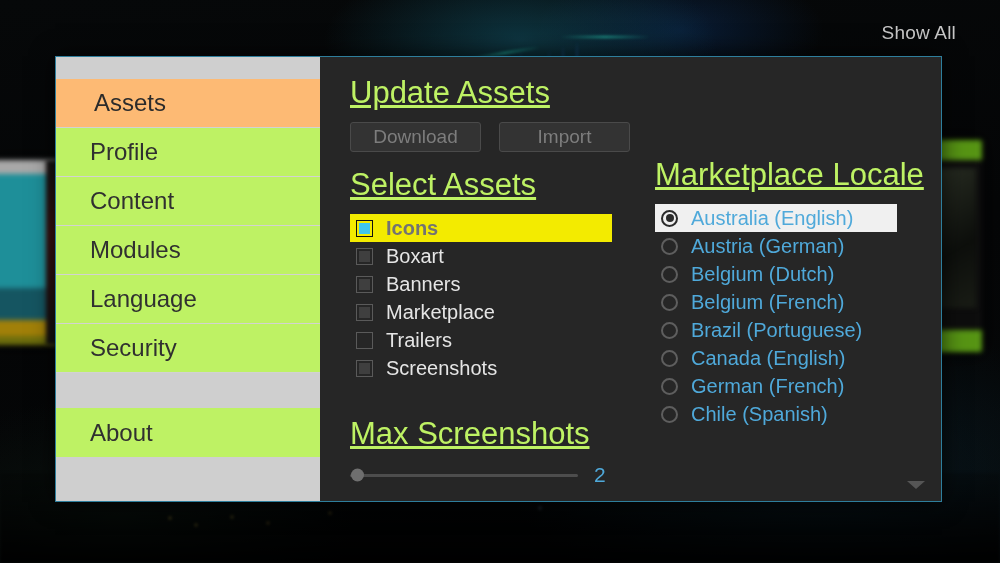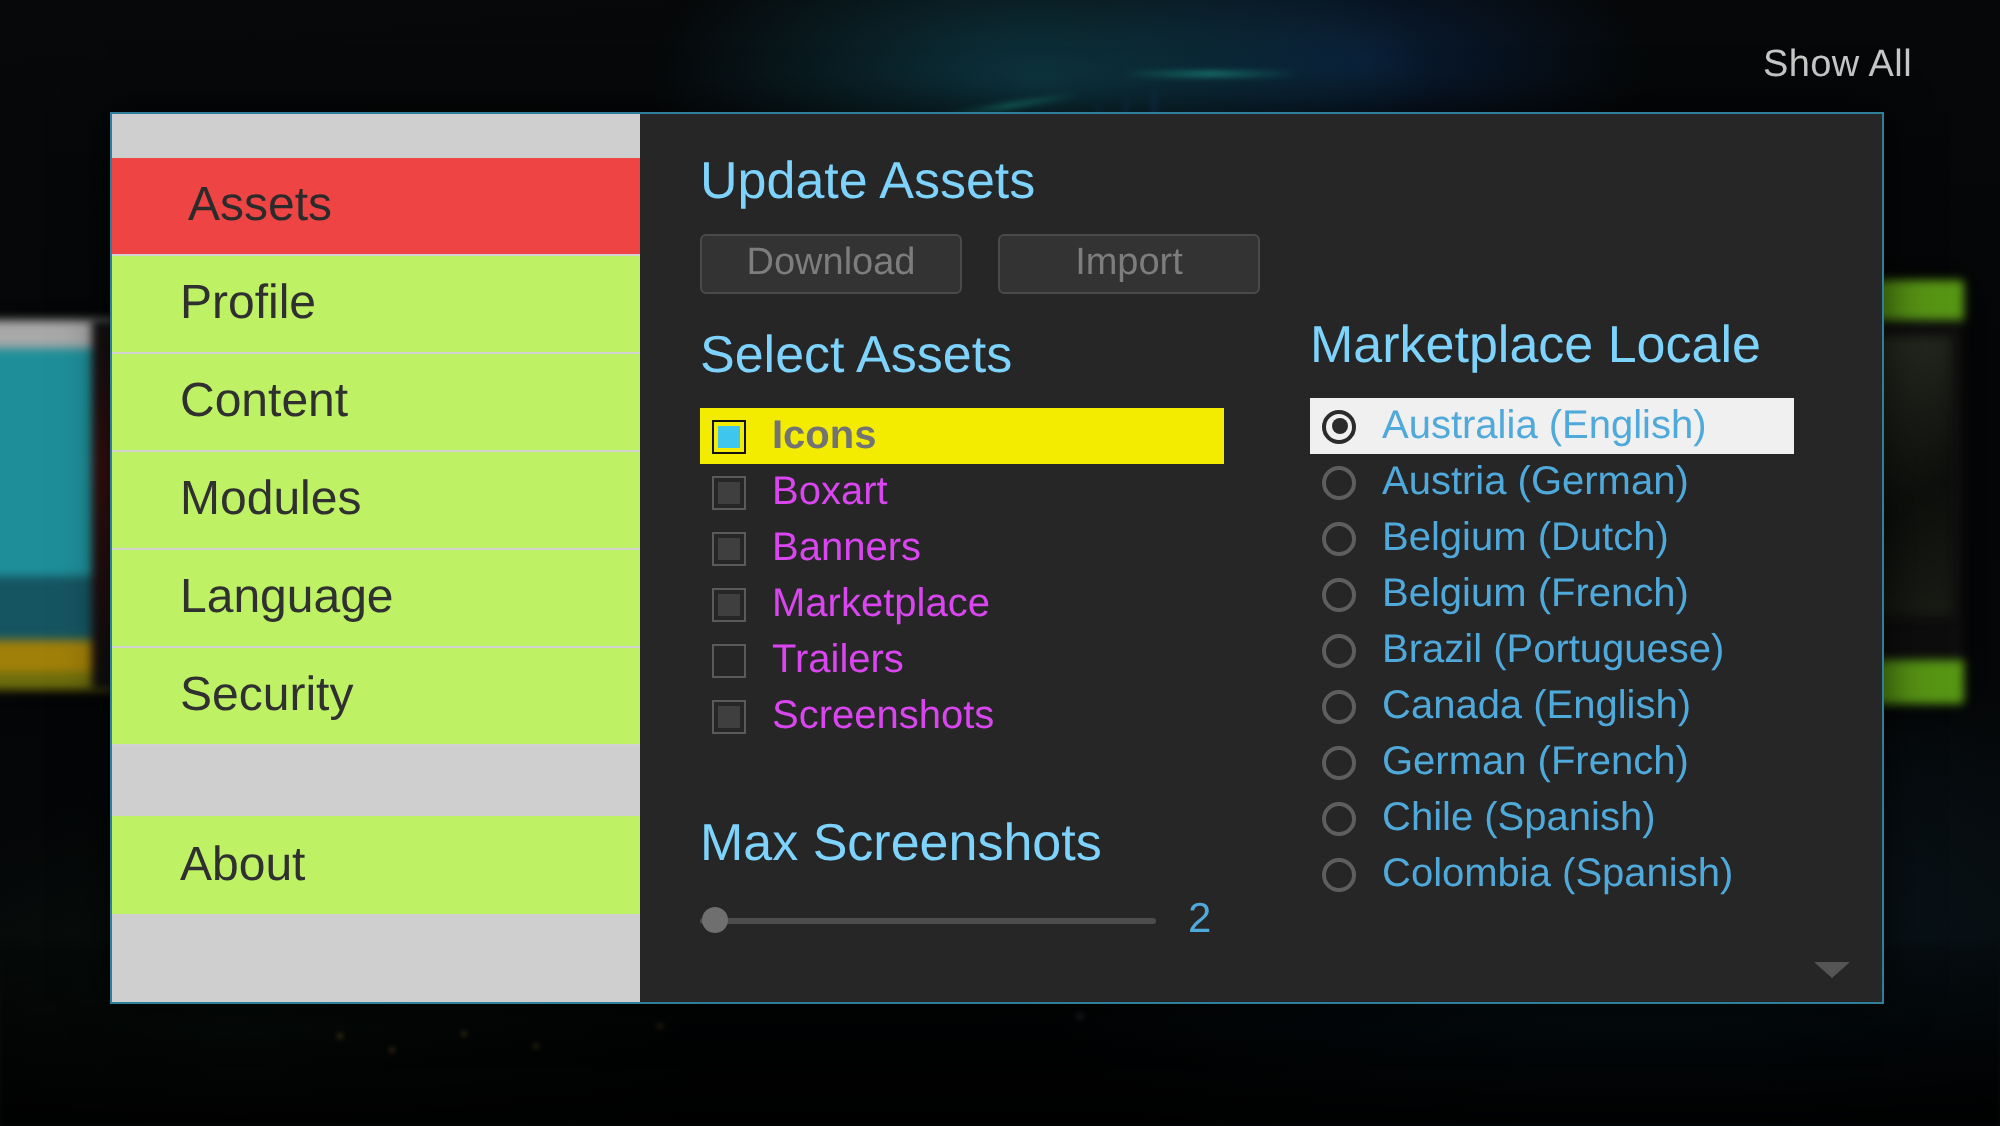--- a/index.html
+++ b/index.html
@@ -131,42 +131,43 @@
     color: #303030;
     font-size: 24px;
     display: flex;
     align-items: center;
     padding-left: 34px;
     border-bottom: 1px solid #d2d2d2;
     cursor: pointer;
     user-select: none;
   }
   .nav-item.active {
-    background: #ef4444;
+    background: #fdba74;
     color: #2b2b2b;
     padding-left: 38px;
   }
   .nav-item.about { border-bottom: none; }
 
   
   .content {
     flex: 1 1 auto;
     background: #262626;
     position: relative;
     padding: 20px 0 0 0;
   }
 
   .col-left  { position: absolute; left: 30px; top: 18px; width: 280px; }
   .col-right { position: absolute; left: 335px; top: 100px; width: 265px; }
 
   .section-title {
-    color: #7dd3fc;
-    font-size: 26px;
+    color: #bef264;
+    font-size: 31px;
     margin-bottom: 11px;
     white-space: nowrap;
+    text-decoration: underline;
   }
 
   
   .btn-row { display: flex; gap: 18px; margin-bottom: 15px; }
   .btn {
     background: #333333;
     border: 1px solid #4a4a4a;
     border-radius: 3px;
     color: #7d7d7d;
     font-size: 19px;
@@ -198,21 +199,21 @@
     margin-right: 13px;
     flex: 0 0 17px;
     display: flex;
     align-items: center;
     justify-content: center;
   }
   .cbox .fill { width: 11px; height: 11px; background: #3f3f3f; display: none; }
   .cbox.checked .fill { display: block; }
   .check-row.highlight .cbox { border-color: #111; }
   .check-row.highlight .cbox .fill { background: #3fc6ee; }
-  .check-label { font-size: 20px; color: #d946ef; }
+  .check-label { font-size: 20px; color: #e5e5e5; }
   .check-row.highlight .check-label { color: #737373; font-weight: bold; }
 
   
   .slider-wrap { display: flex; align-items: center; gap: 16px; margin-top: 4px; }
   .track {
     position: relative;
     width: 228px; height: 3px;
     background: #4d4d4d;
     border-radius: 2px;
   }
@@ -428,24 +429,20 @@
           <div class="radio-row">
             <span class="rbox"></span>
             <span class="radio-label">German (French)</span>
           </div>
 
           <div class="radio-row">
             <span class="rbox"></span>
             <span class="radio-label">Chile (Spanish)</span>
           </div>
 
-          <div class="radio-row">
-            <span class="rbox"></span>
-            <span class="radio-label">Colombia (Spanish)</span>
-          </div>
 
         </div>
       </div>
 
       <div class="scroll-chevron"></div>
 
     </section>
   </div>
 </div>
 

